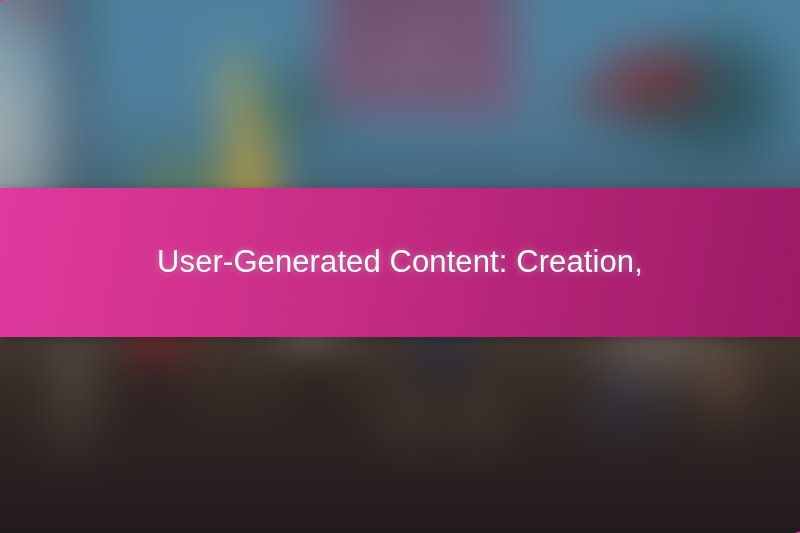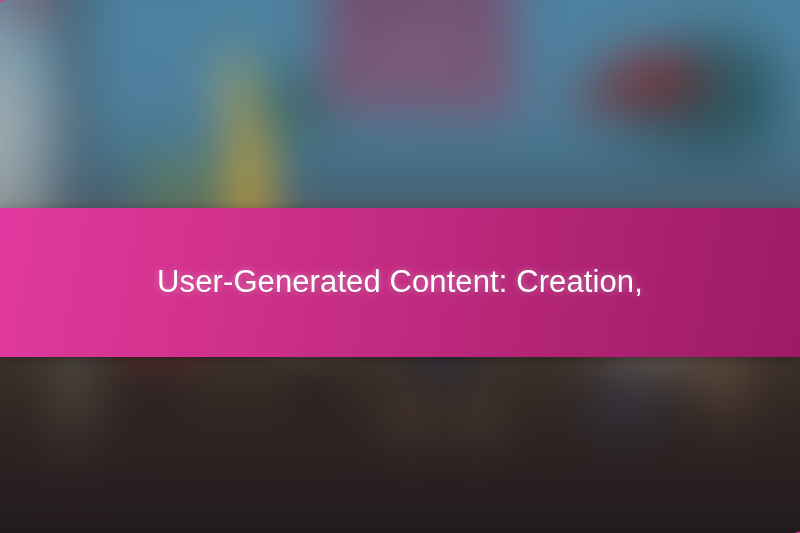--- a/index.html
+++ b/index.html
@@ -220,21 +220,20 @@
     background: linear-gradient(100deg,
       #e0399f 0%,
       #d4338f 22%,
       #c32b82 48%,
       #ae2272 74%,
       #9d1a67 100%);
     display: flex;
     align-items: center;
     justify-content: center;
     box-shadow: 0 2px 10px rgba(0,0,0,0.28);
-    margin-top: 20px;
   }
 
   .title-text {
     margin: 0;
     width: 600px;
     text-align: center;
     color: #ffffff;
     font-family: "Liberation Sans", sans-serif;
     font-size: 31px;
     font-weight: 400;

